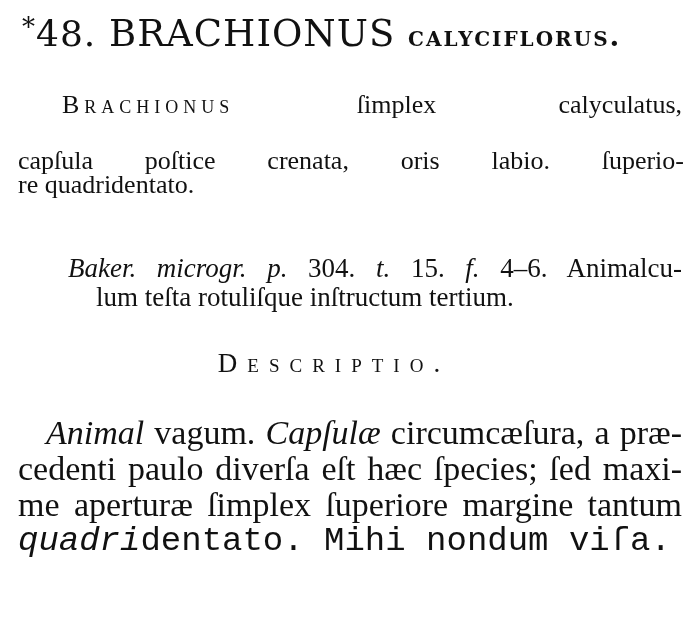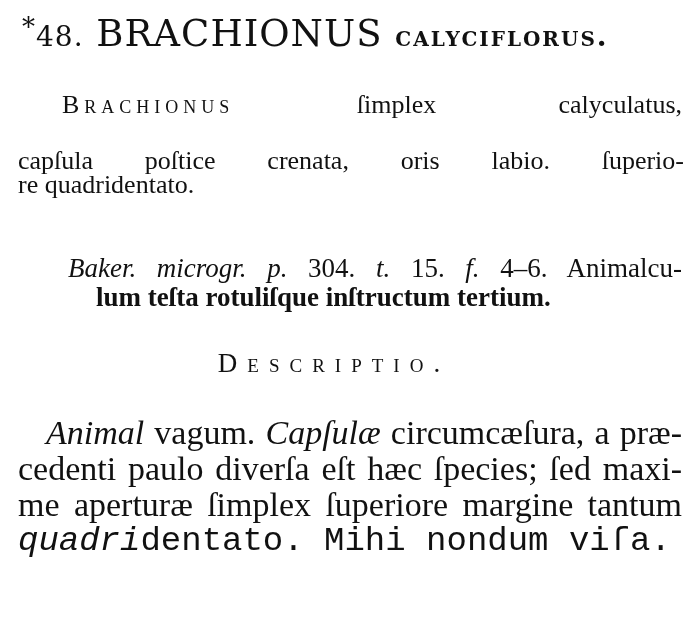--- a/index.html
+++ b/index.html
@@ -1,31 +1,31 @@
 <!DOCTYPE html>
 <html><head>
 <meta charset="utf-8">
 <style>
   html, body { margin: 0; padding: 0; background: #ffffff; }
   body { width: 700px; height: 639px; position: relative; overflow: hidden;
          font-family: "DejaVu Serif", "Liberation Serif", serif; color: #111; }
   .line { position: absolute; white-space: nowrap; }
   .title { top: 12px; left: 22px; font-size: 37px; letter-spacing: 1px; }
   .title .star { font-size: 26px; vertical-align: 10px; }
-  .title .num { font-size: 28px; }
+  .title .num { font-size: 36px; }
   .title .sc { font-size: 28px; font-variant: small-caps; letter-spacing: 2px; font-weight: bold; }
   .main { left: 18px; width: 666px; font-family: "Liberation Serif", serif; font-size: 26px; text-align: justify; text-align-last: justify; }
   .main.last { text-align-last: left; }
   .l1 { top: 90px; left: 62px; width: 620px; }
   .l2 { top: 146px; }
   .l3 { top: 170px; }
   .sc-word { font-variant: small-caps; letter-spacing: 5px; }
   .cite { font-family: "Liberation Serif", serif; font-size: 27px; }
   .c1 { top: 253px; left: 68px; width: 614px; text-align: justify; text-align-last: justify; }
-  .c2 { top: 282px; left: 96px; font-weight: bold; }
+  .c2 { top: 282px; left: 96px; }
   .it { font-style: italic; }
   .heading { top: 348px; left: 0; width: 668px; text-align: center; font-family: "Liberation Serif", serif;
              font-size: 27px; font-variant: small-caps; letter-spacing: 10px; }
   .desc { left: 18px; width: 664px; font-family: "Liberation Serif", serif; font-size: 34px;
           text-align: justify; text-align-last: justify; }
   .desc.last { text-align-last: left; font-family: Liberation Mono, monospace; }
   .d1 { top: 414px; left: 46px; width: 636px; }
   .d2 { top: 450px; }
   .d3 { top: 486px; }
   .d4 { top: 522px; }

